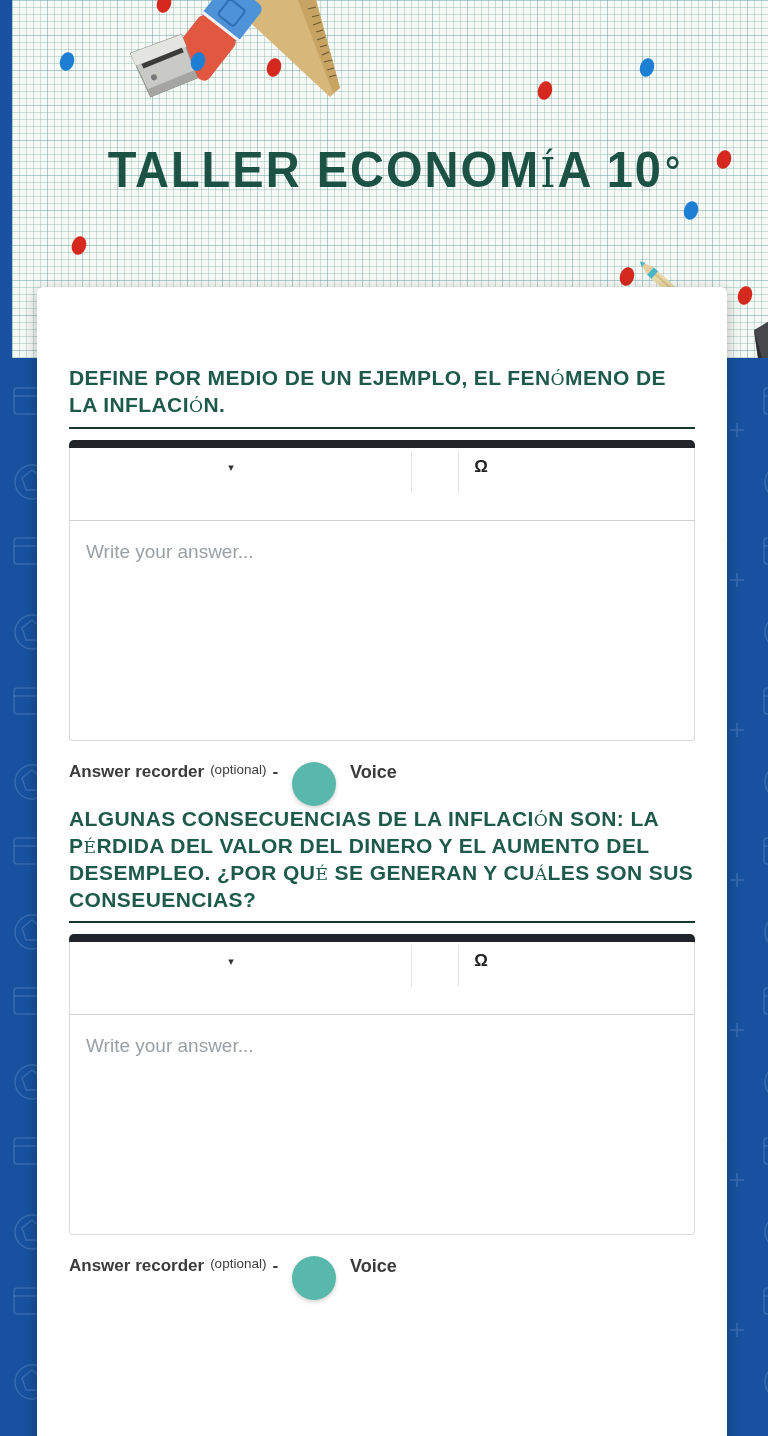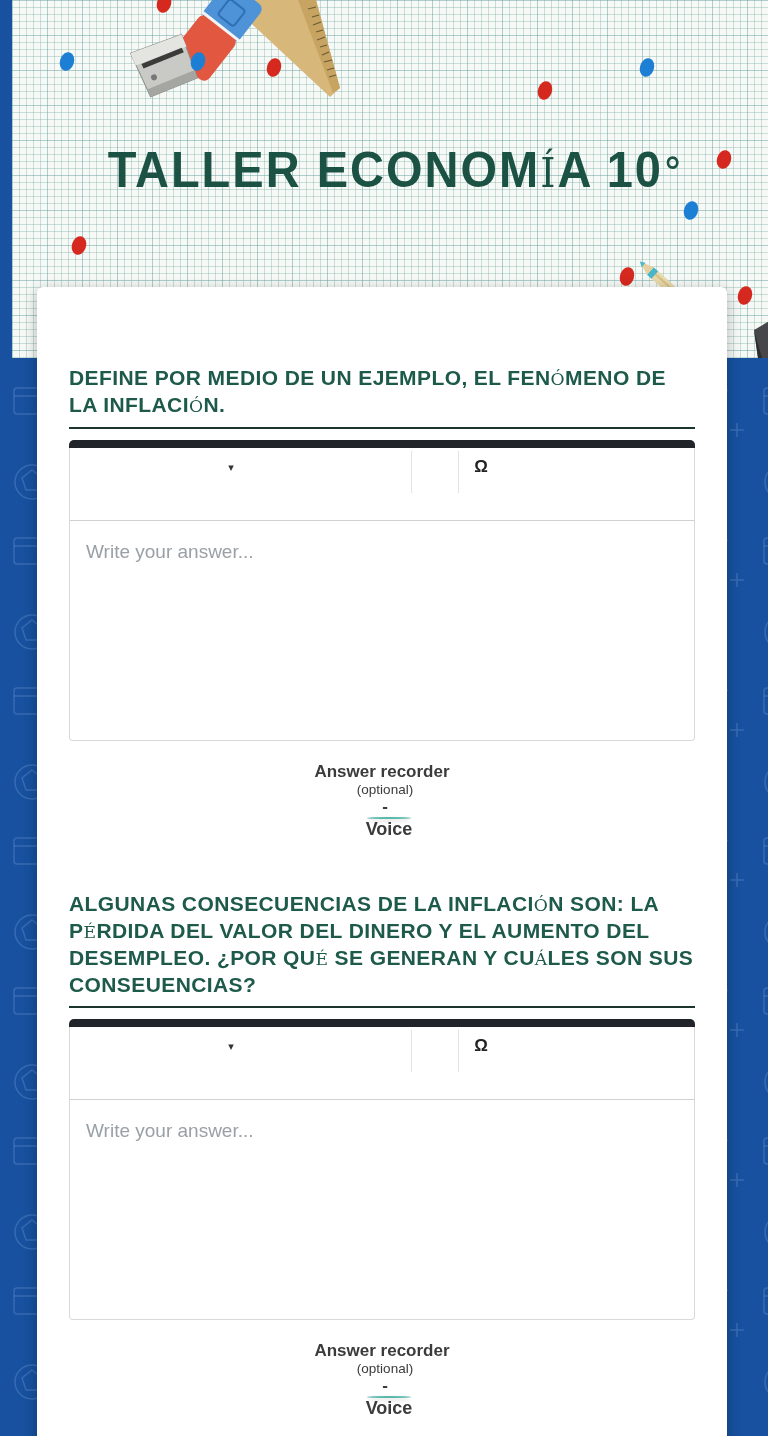--- a/index.html
+++ b/index.html
@@ -64,32 +64,32 @@
   }
   .answer-area{display:block;border-top:1px solid #cfd2d4;}
   .answer-area textarea{
     display:block;width:100%;height:219px;box-sizing:border-box;
     border:none;outline:none;resize:none;background:#fff;
     padding:20px 16px;font-family:"Liberation Sans",sans-serif;
     font-size:19px;color:#14532d;border-radius:0 0 4px 4px;
   }
   .answer-area textarea::placeholder{color:#9aa0a5;opacity:1;}
 
-  .recorder-row{display:flex;align-items:center;margin-top:21px;height:44px;flex-direction:column;}
+  .recorder-row{display:flex;align-items:flex-start;margin-top:21px;height:44px;}
   .recorder-label{font-size:17px;font-weight:700;color:#3b3b3b;}
   .recorder-optional{font-size:13.5px;font-weight:400;color:#3b3b3b;margin-left:6px;}
   .recorder-dash{font-size:17px;font-weight:700;color:#3b3b3b;margin-left:6px;}
   .record-btn{
     width:44px;height:44px;border-radius:50%;margin-left:14px;
     background:#57b8ab;border:none;cursor:pointer;
     box-shadow:0 2px 4px rgba(0,0,0,.18);
   }
   .voice-label{font-size:18px;font-weight:700;color:#3b3b3b;margin-left:14px;}
 
-  .q2{margin-top:85px;}
+  .q2{}
 </style>
 </head>
 <body>
 
 <div class="page">
 
   <svg class="bg-doodles" width="768" height="1436" aria-hidden="true">
     <defs>
       <pattern id="doodle" width="150" height="150" patternUnits="userSpaceOnUse">
         <g fill="none" stroke="#6f97d2" stroke-opacity="0.35" stroke-width="1.5">

